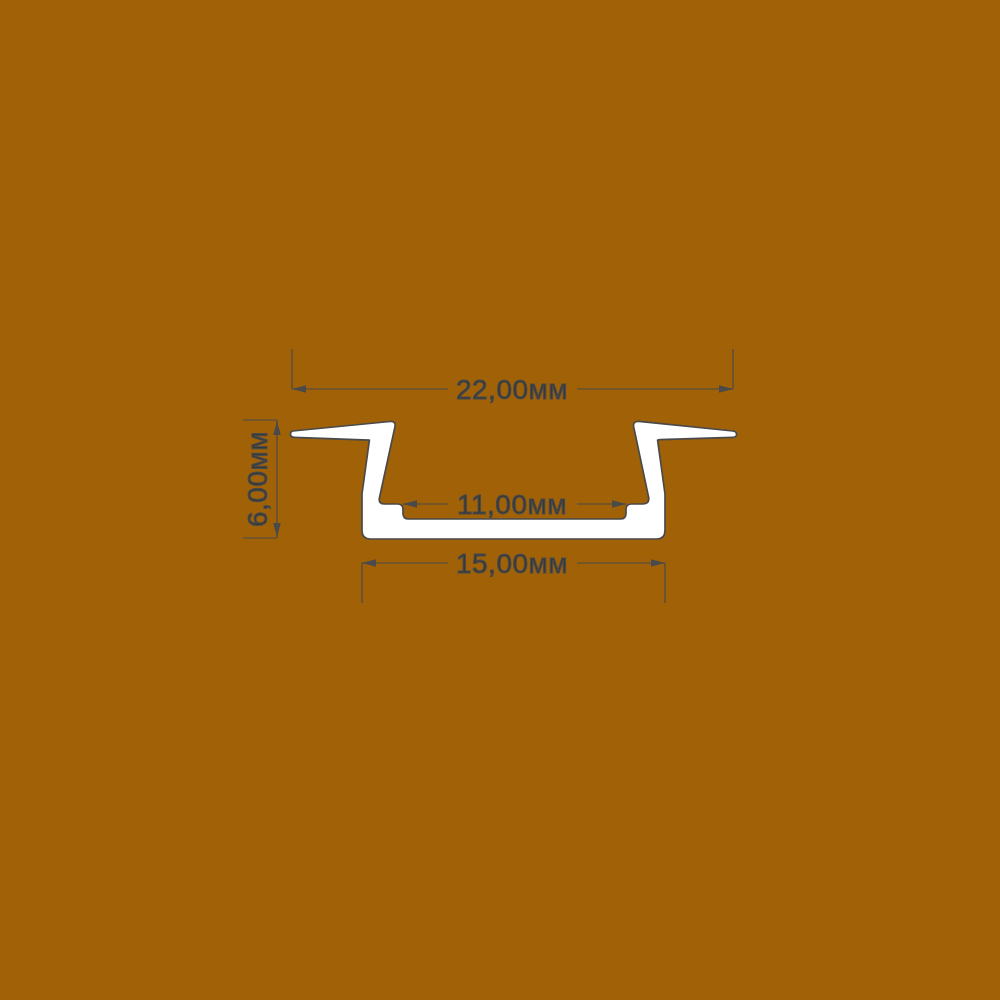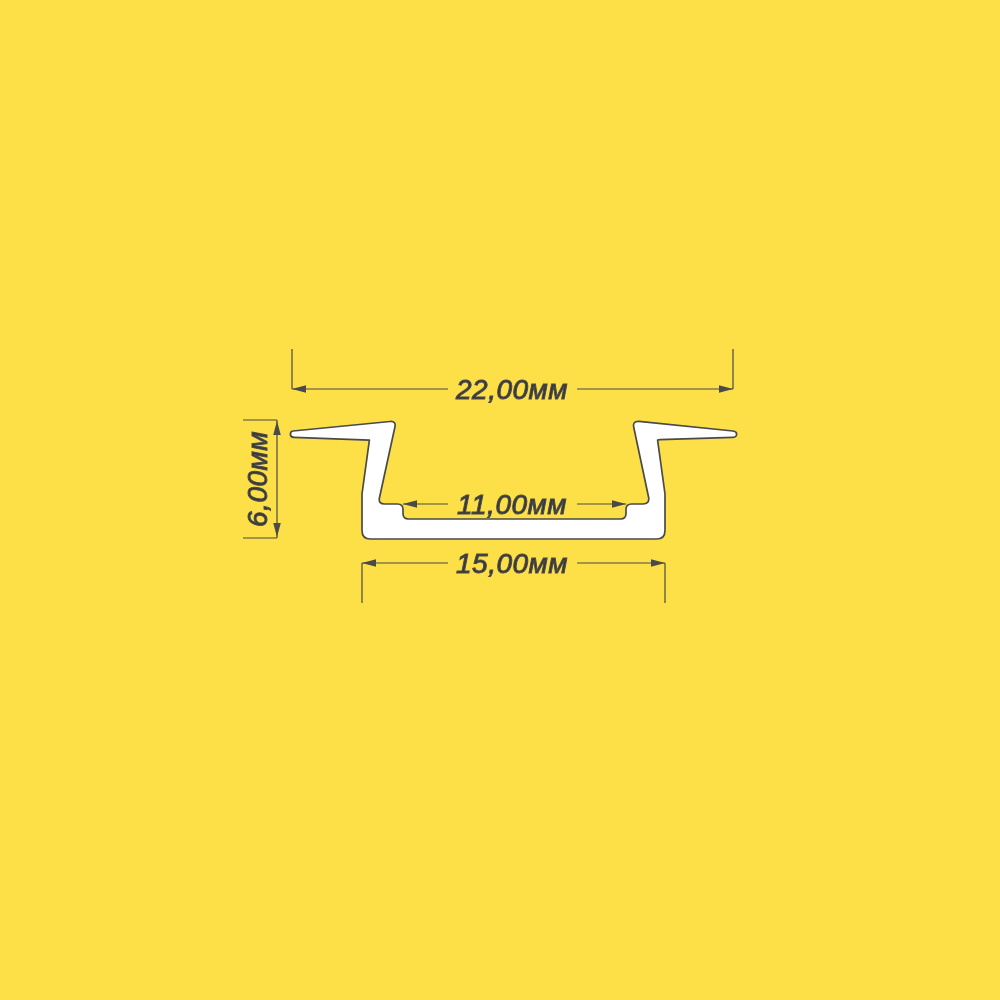--- a/index.html
+++ b/index.html
@@ -4,24 +4,23 @@
 <style>
   html, body {
     margin: 0;
     padding: 0;
     background: #ffffff;
   }
   .canvas {
     position: relative;
     width: 1000px;
     height: 1000px;
-    background: #fde047;
+    background: #a16207;
     overflow: hidden;
     font-family: "Liberation Sans", sans-serif;
-    font-style: italic;
   }
   svg { display: block; }
   .profile {
     fill: #ffffff;
     stroke: #4a4a4a;
     stroke-width: 1.7;
     stroke-linejoin: round;
     stroke-linecap: round;
   }
   .dl {

